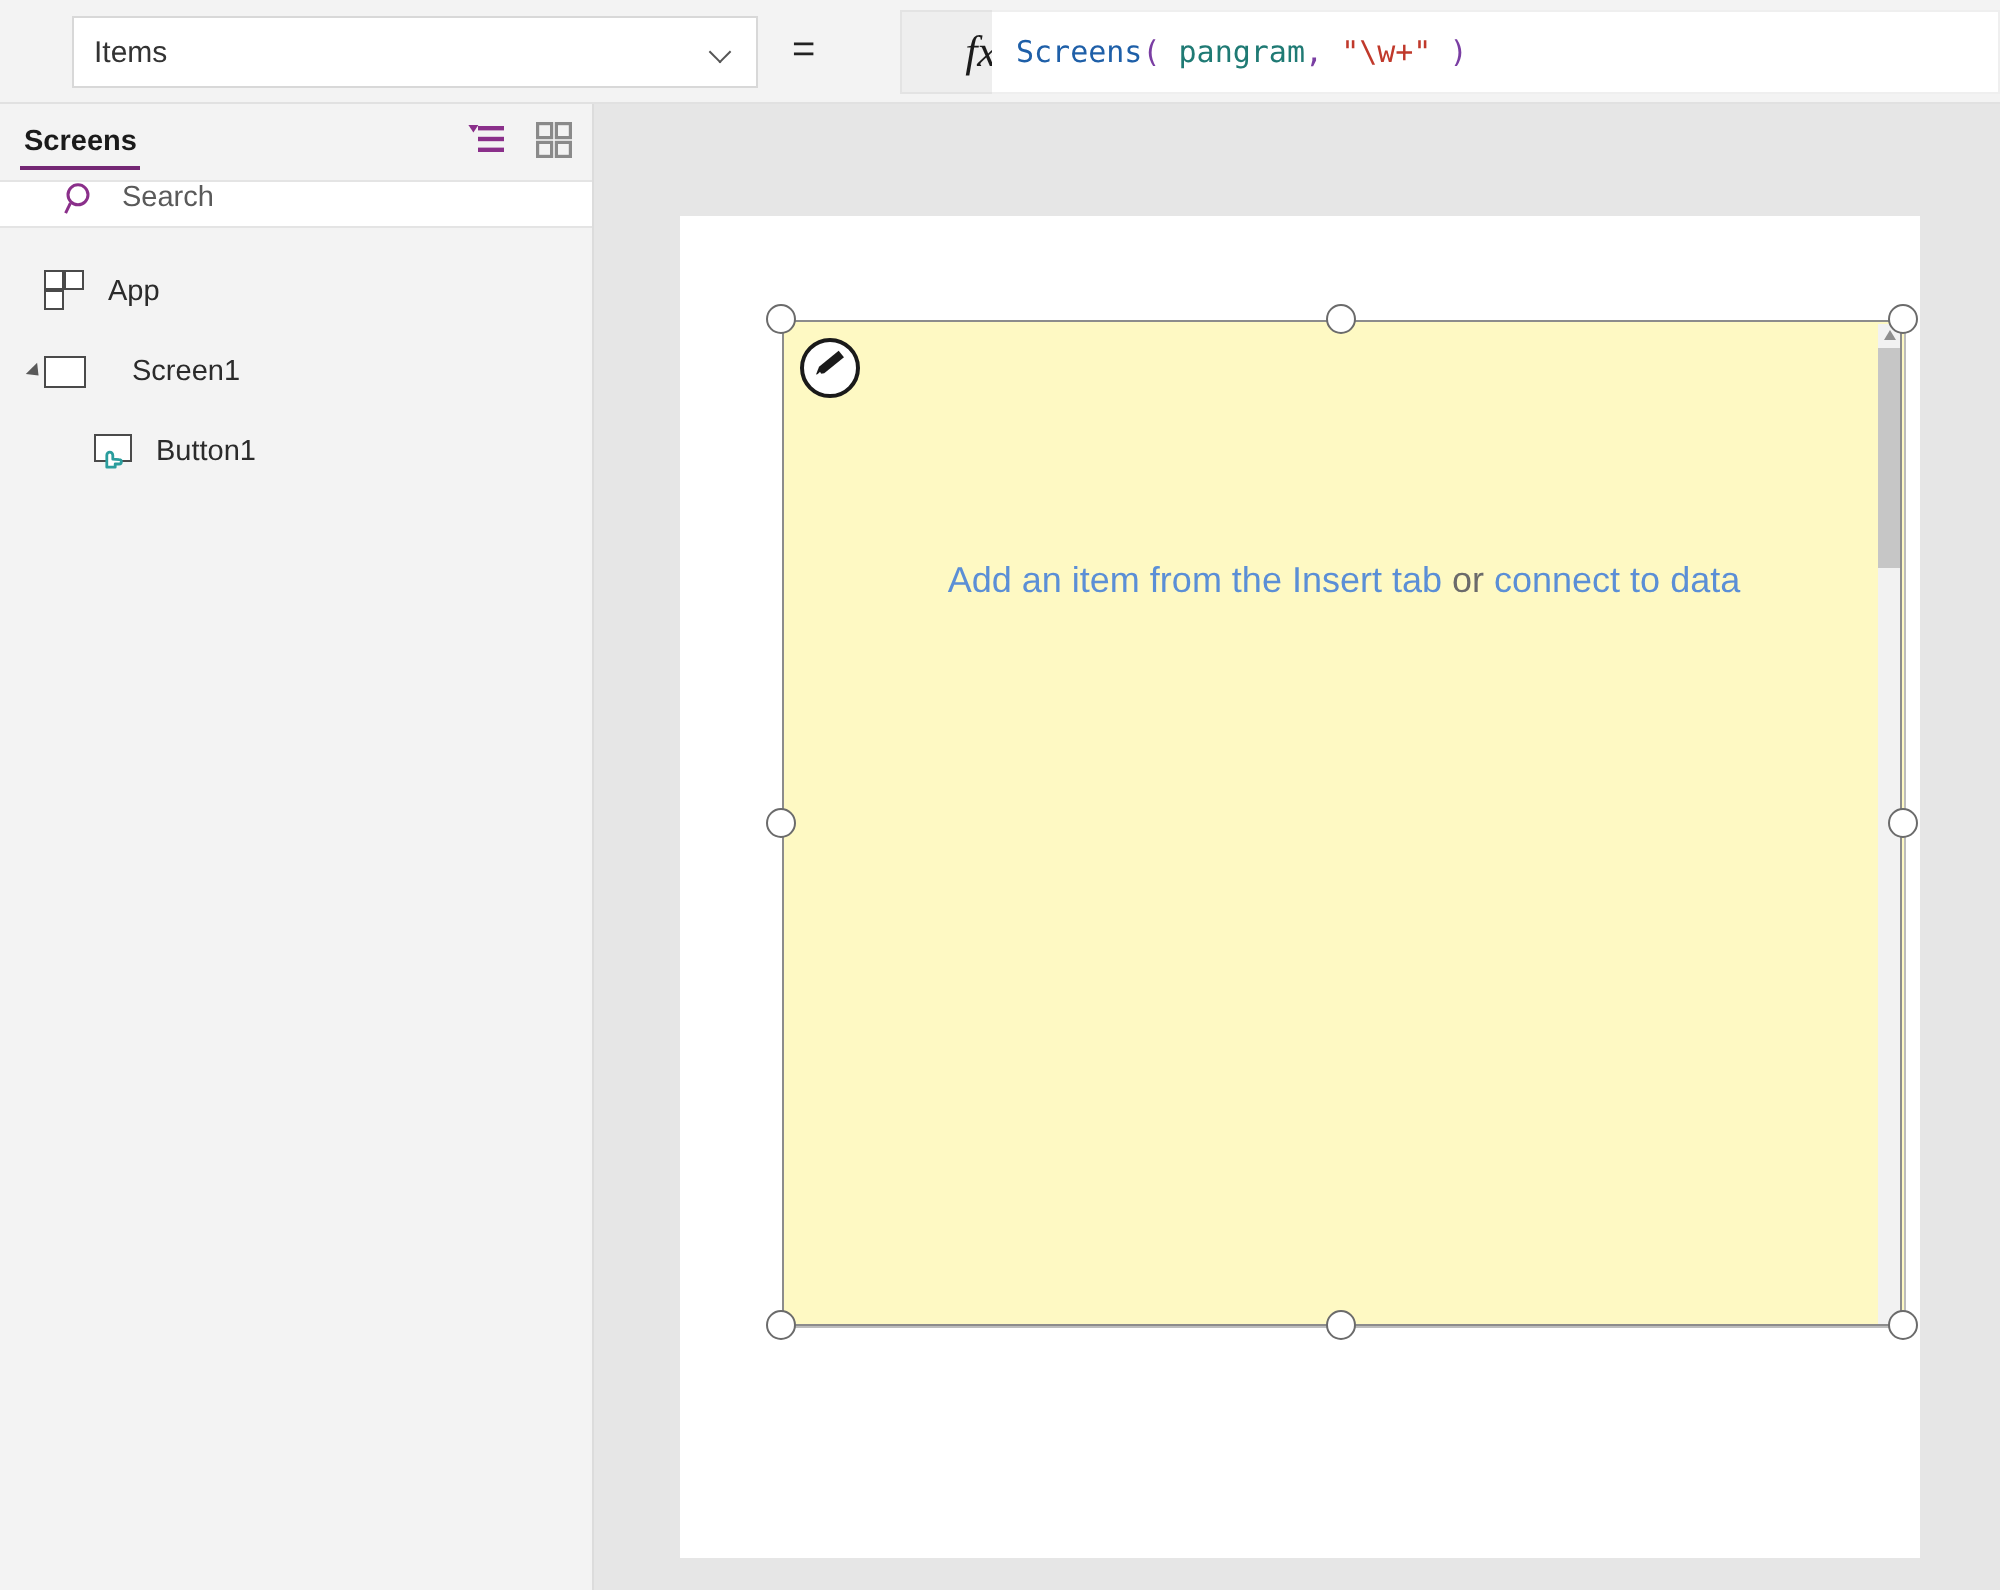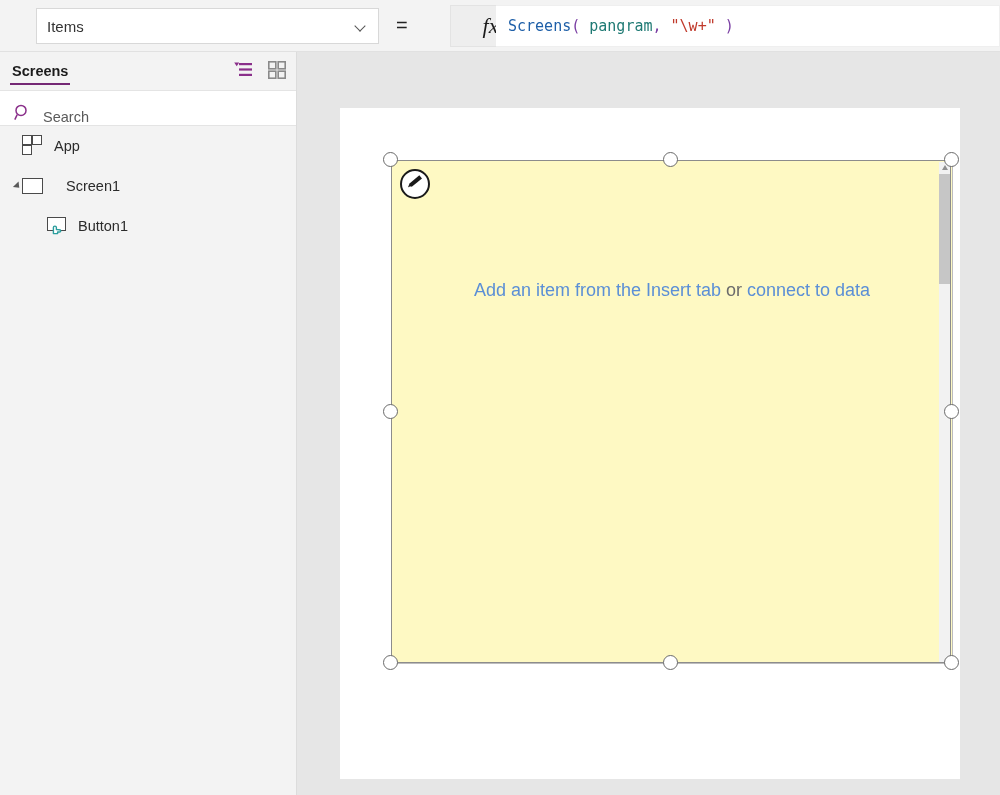--- a/index.html
+++ b/index.html
@@ -92,24 +92,24 @@
   }
   .view-icons {
     position: absolute; right: 10px; top: 9px;
     display: flex; align-items: center; gap: 15px;
   }
   .ico-tree { width: 20px; height: 18px; position: relative; }
   .ico-grid { width: 18px; height: 18px; position: relative; }
 
   .searchbox {
     position: absolute; left: 0; top: 38px;
-    width: 296px; height: 36px;
+    width: 296px; height: 24px;
     background: #ffffff; border-top: 1px solid #e4e4e4;
     border-bottom: 1px solid #e4e4e4;
-    display: flex; align-items: flex-end; padding-left: 14px; gap: 12px;
+    display: flex; align-items: flex-start; padding-left: 32px; gap: 12px;
   }
   .search-ph { font-size: 14.5px; color: #5a5a5a; }
 
   .tree { position: absolute; left: 0; top: 74px; width: 296px; }
   .tree-row {
     position: relative; height: 40px;
     display: flex; align-items: center;
     font-size: 14.5px; color: #2b2b2b;
   }
   .tree-row.selected { background: #dadada; }

